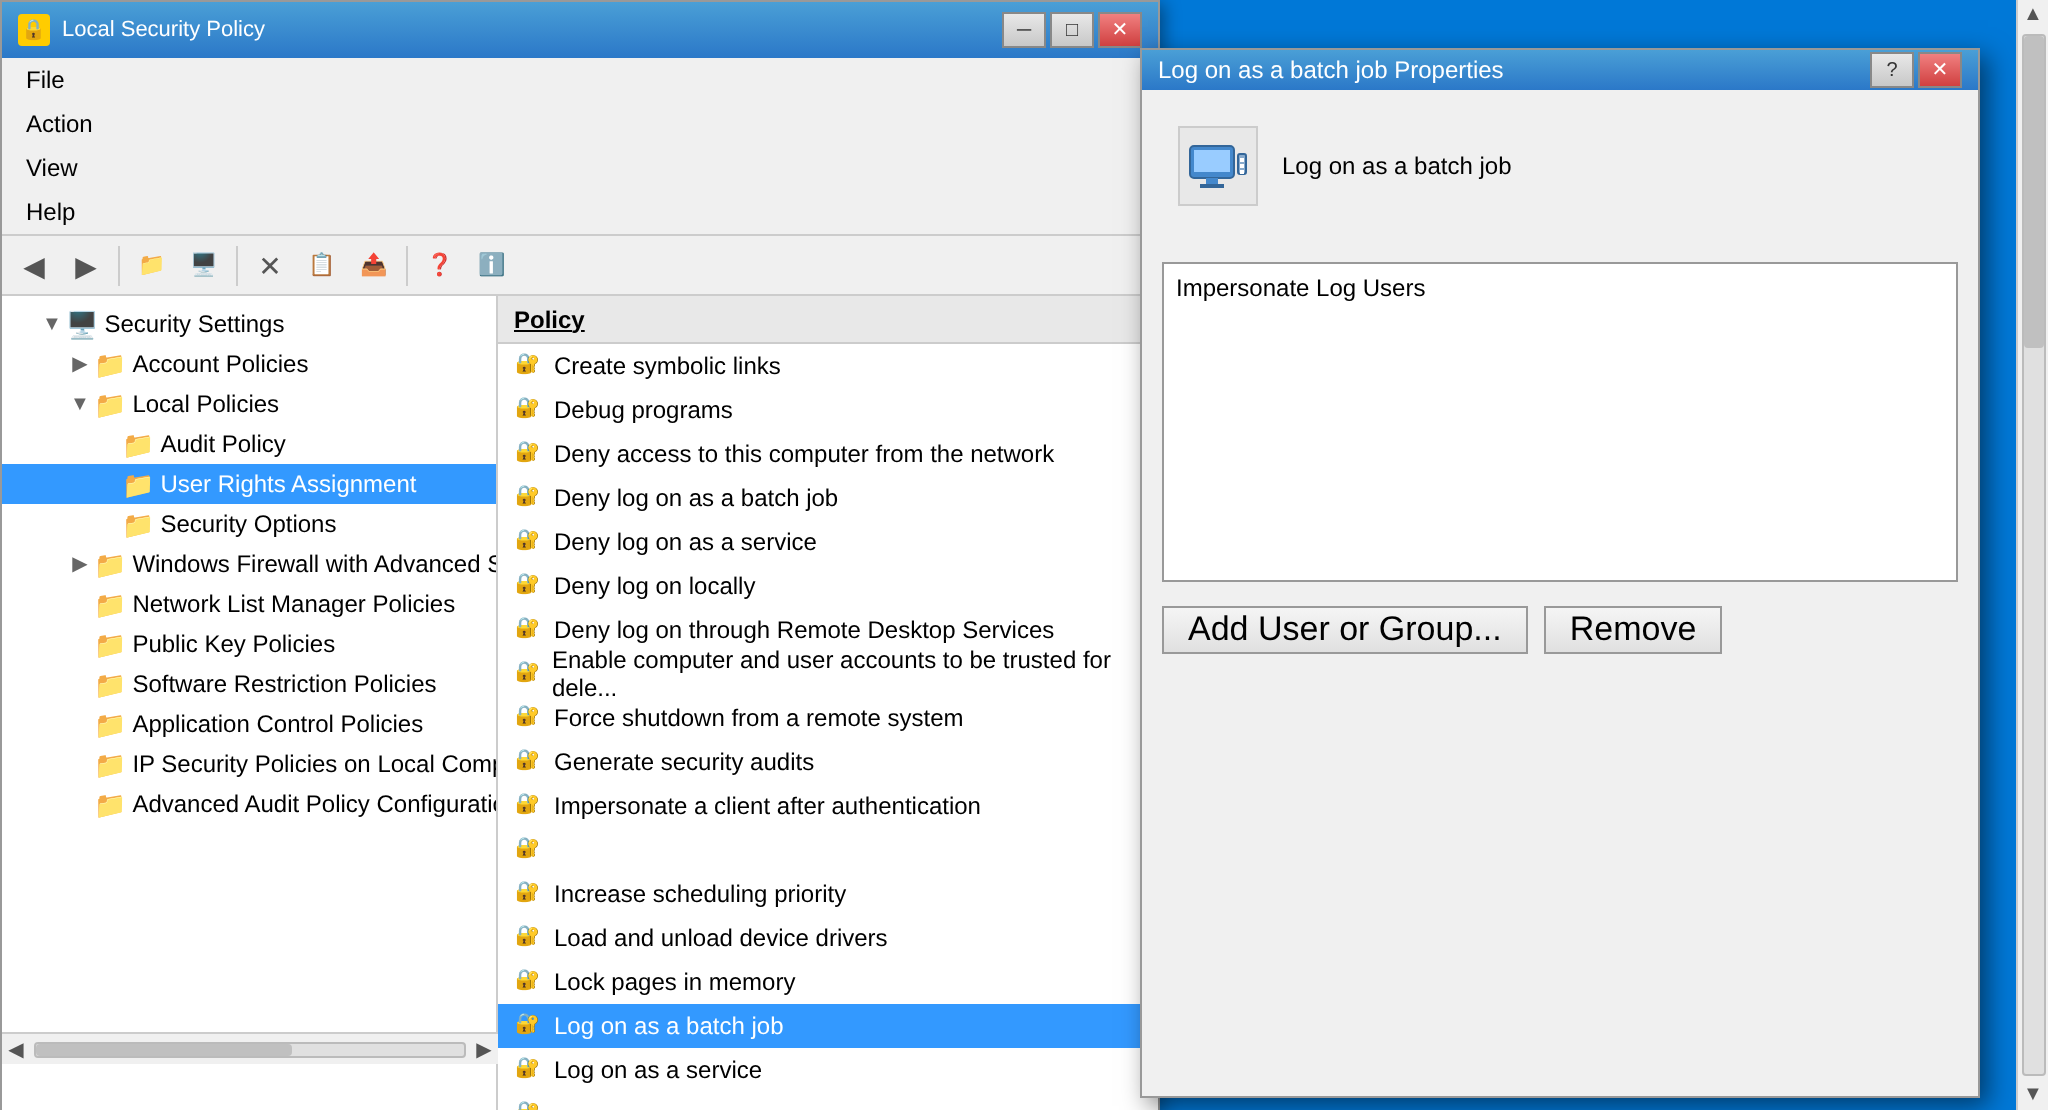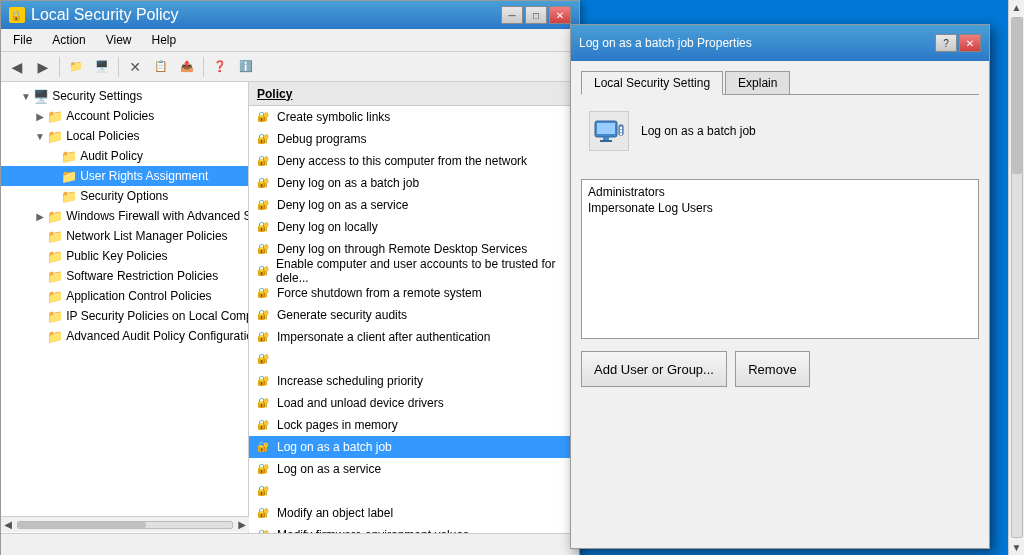--- a/index.html
+++ b/index.html
@@ -31,38 +31,39 @@
       align-items: center;
       gap: 6px;
     }
     .title-icon {
       width: 16px; height: 16px;
       background: #ffcc00;
       border-radius: 2px;
       font-size: 10px;
       display: flex; align-items: center; justify-content: center;
     }
-    .title-text { font-size: 16px; font-weight: normal; }
+    .title-text { font-size: 11px; font-weight: normal; }
     .window-controls { display: flex; gap: 2px; }
     .win-btn {
       width: 22px; height: 18px;
       background: linear-gradient(to bottom, #e8e8e8, #c8c8c8);
       border: 1px solid #888;
       display: flex; align-items: center; justify-content: center;
       font-size: 10px; cursor: pointer; color: #333;
     }
     .win-btn.close { background: linear-gradient(to bottom, #f08080, #d04040); color: white; }
 
     
     .menu-bar {
       background: #f0f0f0;
       border-bottom: 1px solid #ccc;
       display: flex;
       padding: 2px 4px;
       gap: 4px;
+      flex-direction: column;
     }
     .menu-item {
       padding: 2px 8px;
       cursor: pointer;
     }
 
     
     .toolbar {
       background: #f0f0f0;
       border-bottom: 1px solid #ccc;
@@ -170,21 +171,21 @@
       border: 1px solid #999;
       box-shadow: 4px 4px 12px rgba(0,0,0,0.5);
     }
     .dialog-title {
       background: linear-gradient(to bottom, #4a9fd6, #2b78c8);
       color: white;
       padding: 5px 8px;
       display: flex;
       align-items: center;
       justify-content: space-between;
-      height: 36px;
+      height: 20px;
     }
 
     
     .tabs {
       display: flex;
       gap: 0;
       border-bottom: 1px solid #999;
       margin-bottom: 8px;
     }
     .tab {
@@ -236,25 +237,25 @@
     .dialog-buttons {
       display: flex;
       justify-content: flex-end;
       gap: 8px;
       padding: 8px;
       border-top: 1px solid #ccc;
       margin-top: auto;
     }
     .btn {
       min-width: 75px;
-      height: 36px;
+      height: 24px;
       background: linear-gradient(to bottom, #f5f5f5, #e0e0e0);
       border: 1px solid #999;
       cursor: pointer;
-      font-size: 13px;
+      font-size: 17px;
       padding: 0 12px;
     }
     .btn.default { border: 2px solid #555; font-weight: bold; }
 
     .indent1 { padding-left: 18px; }
     .indent2 { padding-left: 32px; }
     .indent3 { padding-left: 46px; }
 
     .folder-icon { font-size: 13px; }
   </style>
@@ -527,28 +528,20 @@
       <span>Log on as a batch job Properties</span>
     </div>
     <div style="display:flex; gap:2px;">
       <div class="win-btn" style="background:linear-gradient(to bottom,#e8e8e8,#c8c8c8);">?</div>
       <div class="win-btn close">✕</div>
     </div>
   </div>
 
   <div style="padding:10px; display:flex; flex-direction:column; height:calc(100% - 28px - 50px);">
 
-    <div class="tabs">
-      <div class="tab active">
-        <span>Local Security Setting</span>
-      </div>
-      <div class="tab">
-        <span>Explain</span>
-      </div>
-    </div>
 
     <div class="policy-desc">
       <div class="policy-desc-icon">
 
         <svg width="32" height="32" viewBox="0 0 32 32">
           <rect x="2" y="6" width="22" height="16" rx="2" fill="#4488cc" stroke="#336699" stroke-width="1"></rect>
           <rect x="4" y="8" width="18" height="11" fill="#99ccff"></rect>
           <rect x="10" y="22" width="6" height="3" fill="#4488cc"></rect>
           <rect x="7" y="25" width="12" height="2" fill="#336699"></rect>
           <rect x="26" y="10" width="4" height="10" rx="1" fill="#88aacc" stroke="#336699" stroke-width="1"></rect>
@@ -556,21 +549,20 @@
           <rect x="27" y="15" width="2" height="2" fill="#ffffff"></rect>
           <rect x="27" y="18" width="2" height="2" fill="#ffffff"></rect>
         </svg>
       </div>
       <div>
         <span>Log on as a batch job</span>
       </div>
     </div>
 
     <div class="users-listbox">
-      <div class="user-item">Administrators</div>
       <div class="user-item">Impersonate Log Users</div>
     </div>
 
     <div style="display:flex; gap:8px; margin-top:4px;">
       <button class="btn">Add User or Group...</button>
       <button class="btn">Remove</button>
     </div>
   </div>
 
 </div>

